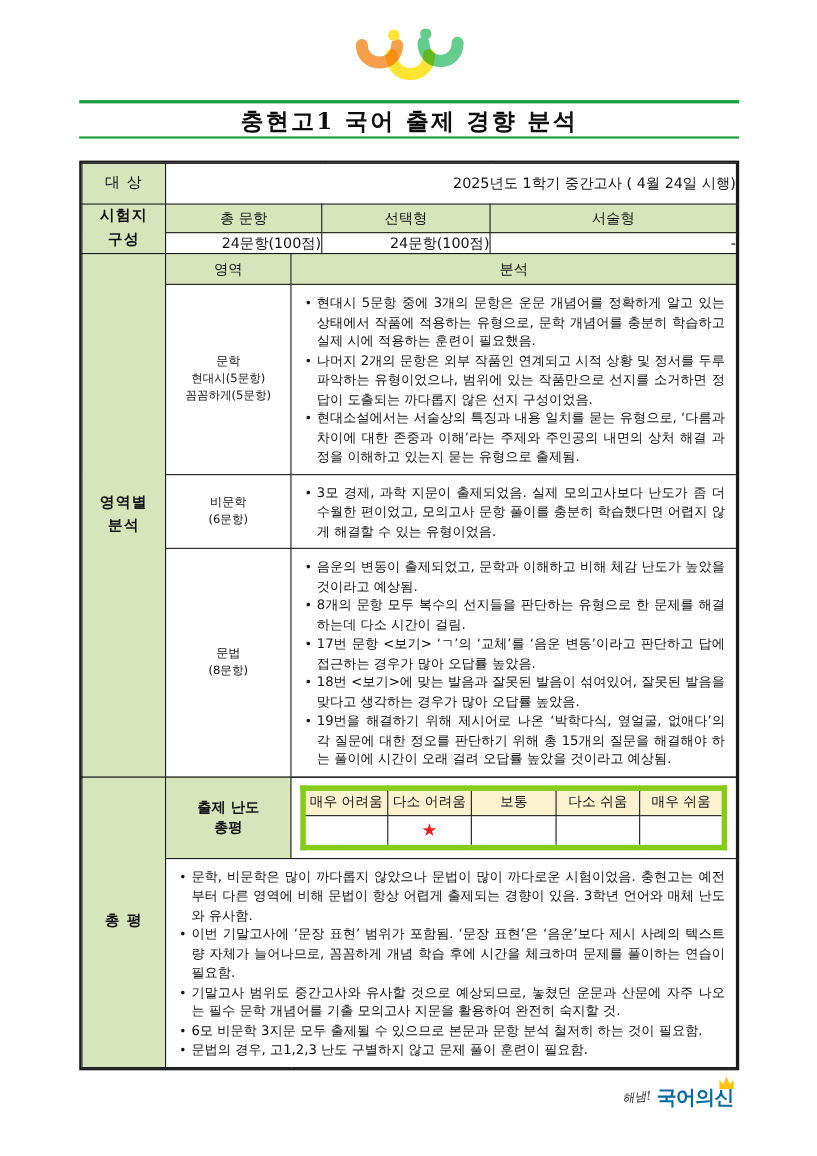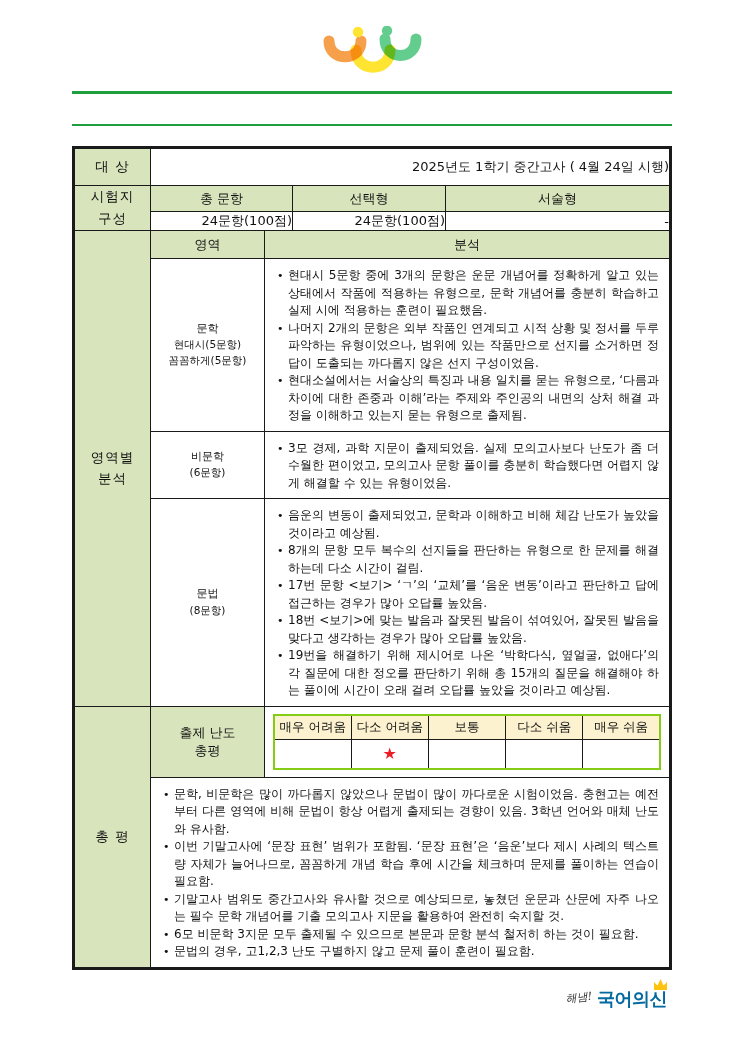--- a/index.html
+++ b/index.html
@@ -20,38 +20,38 @@
     font-family:"DejaVu Serif","Liberation Serif",serif; font-weight:bold; font-size:21px;
     letter-spacing:2px; color:#0d0d0d; }
 
   
   .table-wrap { position:absolute; left:72px; top:146px; width:600px; border:2px solid #1a1a1a; background:#fff; }
   table { border-collapse:collapse; width:100%; table-layout:fixed; }
   table + table { margin-top:-1px; }
   td { border:1px solid #1a1a1a; vertical-align:middle; }
   .g { background:#d8e4bc; }
   .cream { background:#fdf2cf; }
-  .prewrap { white-space:pre-line; }
+  .prewrap { white-space:pre-line;font-weight:bold; }
 
   .side-label { font-size:13.5px; text-align:center; letter-spacing:1px; line-height:1.6; }
   .col-hdr { font-size:13px; text-align:center; }
   .cell-val { font-size:13px; text-align:right; }
 
   .area-cell { text-align:center; line-height:1.5; padding:4px 2px; }
   .area-name { font-size:11px; display:block; }
   .area-sub { font-size:10.5px; display:block; }
 
   .bullets { padding:8px 10px 6px 10px; vertical-align:middle; }
   .b { position:relative; padding-left:13px; font-size:12px; line-height:17.5px;
        text-align:justify; text-justify:inter-character; }
   .b .dot { position:absolute; left:2px; top:0; font-size:11px; }
 
   
   .diff-cell { padding:7px 8px; }
-  .diff-table { border:2px solid #84cc16; width:100%; }
+  .diff-table { border:5px solid #84cc16; width:100%; }
   .diff-table td { border:1px solid #1a1a1a; text-align:center; }
   .diff-hdr { font-size:12.5px; height:25px; }
   .diff-val { height:29px; font-size:15px; }
   .star { color:#ed1c24; font-size:16px; line-height:1; }
 
   
   .footer-logo { position:absolute; top:974px; right:76px; height:34px; display:flex; align-items:flex-end; gap:5px; }
   .tagline { font-size:11px; font-style:italic; color:#2a2a2a; transform:rotate(-6deg) translateY(-3px);
              font-family:"DejaVu Serif","Liberation Serif",serif; }
   .brand { position:relative; font-size:18px; font-weight:bold; letter-spacing:-0.5px; color:#0369a1; line-height:1; padding-top:9px; }
@@ -64,20 +64,21 @@
 
   <svg class="logo-top" viewBox="0 0 104 62">
     <path d="M9,15 C9,36 41,36 41,15" fill="none" stroke="#f6a04c" stroke-width="11" stroke-linecap="round"></path>
     <path d="M36,24 C36,47 70,47 70,24" fill="none" stroke="#ffe431" stroke-width="11" stroke-linecap="round"></path>
     <path d="M65,13 C65,35 96,35 96,13" fill="none" stroke="#63cd8e" stroke-width="11" stroke-linecap="round"></path>
     <circle cx="38" cy="6" r="5.2" fill="#ffe431"></circle>
     <circle cx="67" cy="4.8" r="5.2" fill="#63cd8e"></circle>
   </svg>
 
   <div class="rule rule-top"></div>
+  <h1 class="page-title">충현고1 국어 출제 경향 분석</h1>
   <div class="rule rule-bottom"></div>
 
   <div class="table-wrap">
 
     <table>
       <colgroup>
           <col style="width:76px">
           <col style="width:142px">
           <col style="width:153px">
           <col>

